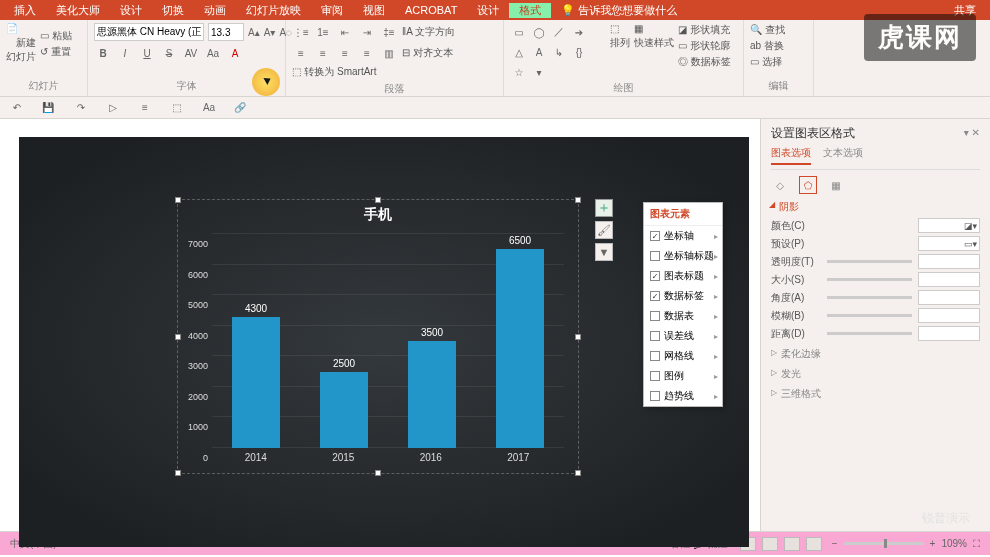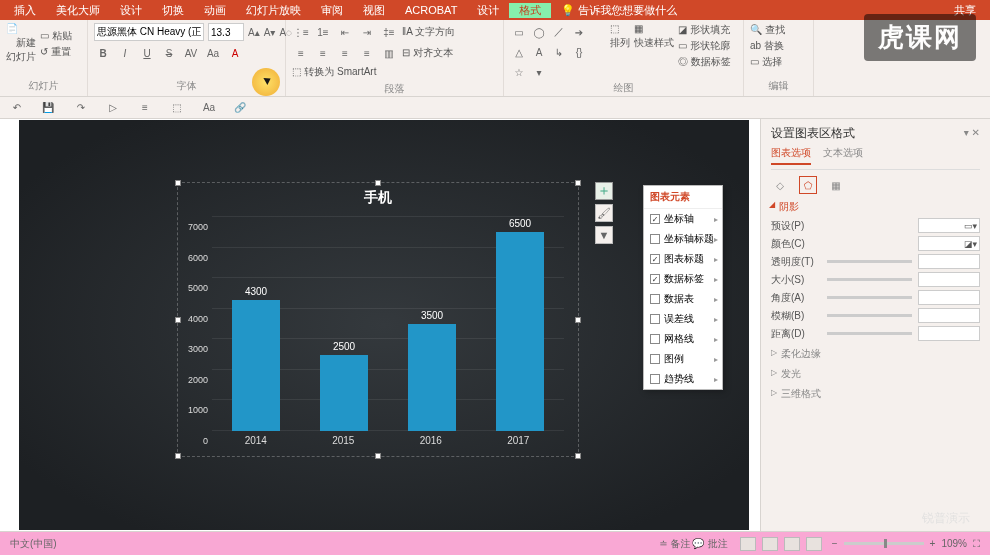--- a/index.html
+++ b/index.html
@@ -20,21 +20,21 @@
 .icon-btn { width: 18px; height: 18px; display: inline-flex; align-items: center; justify-content: center; color: #666; font-size: 10px; cursor: pointer; }
 .ribbon-stack { display: flex; flex-direction: column; gap: 2px; font-size: 10px; }
 .stack-item { white-space: nowrap; }
 
 .quickbar { height: 22px; background: #F5F0ED; border-bottom: 1px solid #d8d4d0; display: flex; align-items: center; padding: 0 8px; gap: 14px; color: #888; font-size: 10px; }
 .cursor-highlight { position: absolute; top: 68px; left: 252px; width: 28px; height: 28px; border-radius: 50%; background: radial-gradient(circle,#ffe05a,#f5b733 70%); opacity: .9; pointer-events: none; z-index: 5; }
 .cursor-highlight::after { content:""; position:absolute; left:13px; top:8px; width:0;height:0; border-left:6px solid #000; border-top:4px solid transparent; border-bottom:4px solid transparent; transform:rotate(-30deg);}
 
 .workspace { display: flex; height: 412px; }
 .canvas-area { flex: 1; background: #fff; display: flex; justify-content: center; padding-left: 8px; }
-.slide { width: 730px; height: 410px; background: #23272A; background: radial-gradient(ellipse at center,#34393D 0%, #1d2023 85%); position: relative; margin-top: 1px; }
+.slide { width: 730px; height: 410px; background: #23272A; background: radial-gradient(ellipse at center,#34393D 0%, #1d2023 85%); position: relative; margin-top: 18px; }
 
 .chart-box { position: absolute; left: 158px; top: 62px; width: 402px; height: 275px; border: 1px dashed rgba(255,255,255,.25); }
 .chart-handle { width: 6px; height: 6px; background: #fff; border: 1px solid #888; position: absolute; }
 .chart-title { color: #fff; font-weight: bold; font-size: 14px; text-align: center; padding-top: 6px; }
 .plot { position: absolute; left: 28px; top: 34px; width: 358px; height: 214px; }
 .yaxis { position: absolute; left: -20px; top: 0; height: 100%; display: flex; flex-direction: column-reverse; justify-content: space-between; color: #ddd; font-size: 9px; }
 .ytick { height: 0; text-align: right; width: 22px; position: relative; top: 5px;}
 .grid { position: absolute; inset: 0; }
 .gridline { position: absolute; left: 6px; right: 0; border-top: 1px solid rgba(255,255,255,.08); }
 .bars { position: absolute; left: 6px; right: 0; bottom: 0; top: 0; display: flex; justify-content: space-around; align-items: flex-end; }
@@ -336,26 +336,26 @@
       <span class="t active">图表选项</span>
       <span class="t">文本选项</span>
     </div>
     <div class="pane-icons">
       <span class="pane-icon">◇</span>
       <span class="pane-icon active">⬠</span>
       <span class="pane-icon">▦</span>
     </div>
     <div class="prop-hdr">阴影</div>
     <div class="prop-row">
+        <label>颜色(C)</label>
+        <div class="prop-ctrl">◪▾</div>
+      </div>
+    <div class="prop-row">
         <label>预设(P)</label>
         <div class="prop-ctrl">▭▾</div>
-      </div>
-    <div class="prop-row">
-        <label>颜色(C)</label>
-        <div class="prop-ctrl">◪▾</div>
       </div>
     <div class="prop-row">
         <label>透明度(T)</label>
         <div class="prop-slider"></div>
         <div class="prop-ctrl"></div>
       </div>
     <div class="prop-row">
         <label>大小(S)</label>
         <div class="prop-slider"></div>
         <div class="prop-ctrl"></div>

